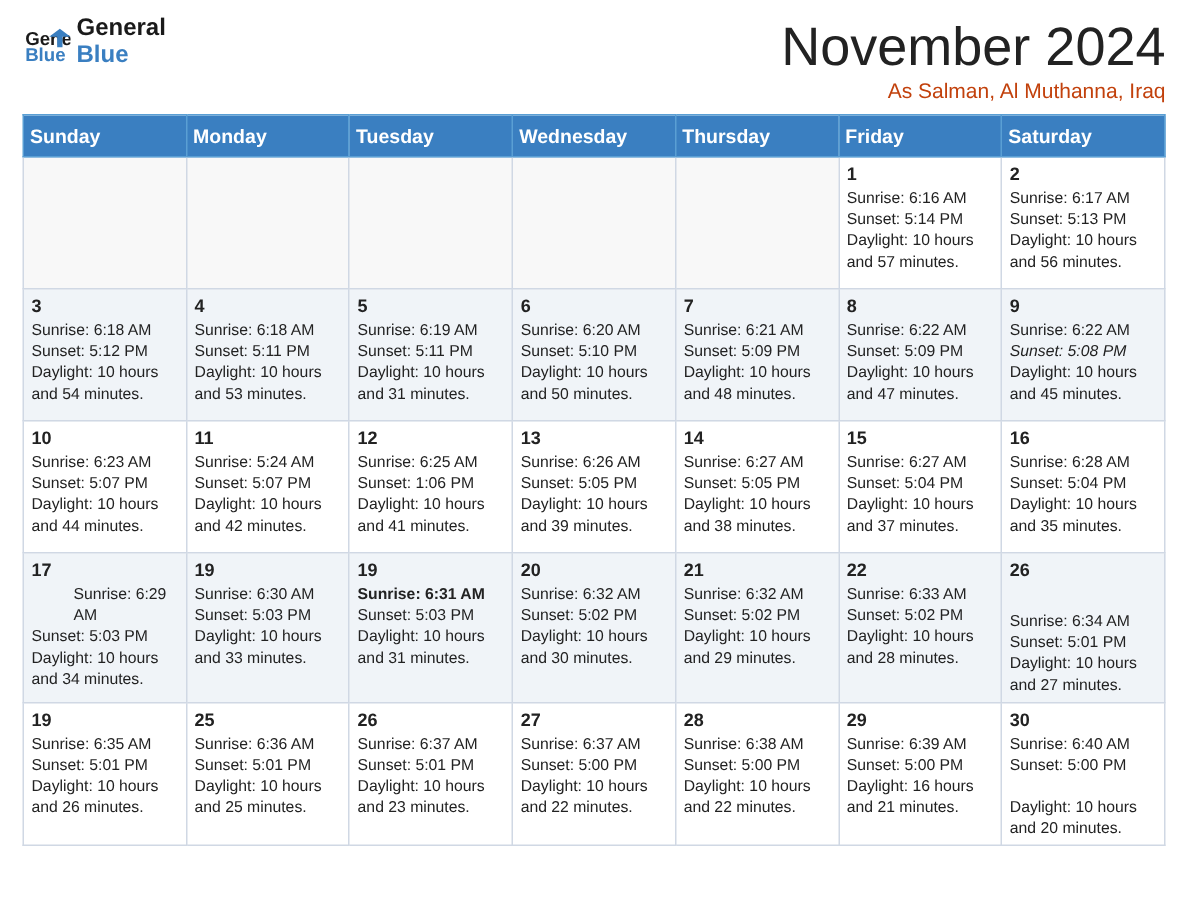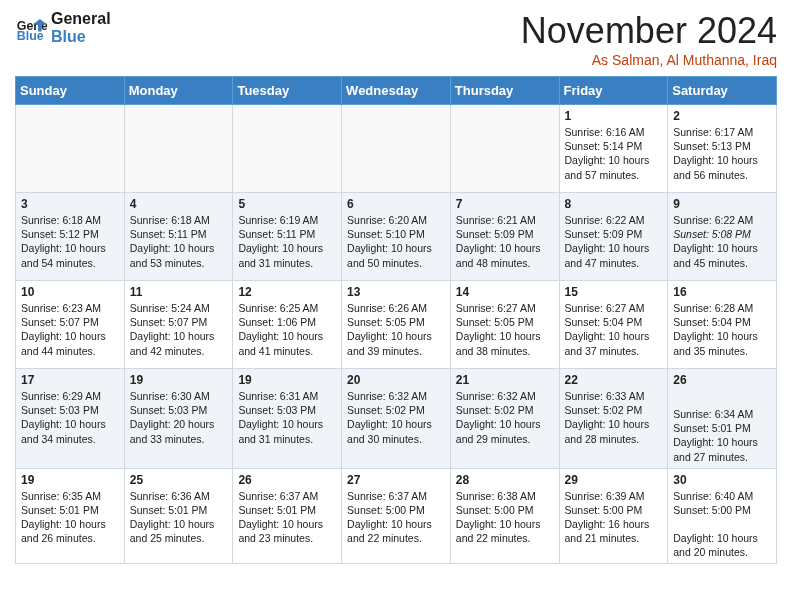--- a/index.html
+++ b/index.html
@@ -212,33 +212,33 @@
         <td>
           <span class="day-num">16</span>
           <div style="line-height: 1.35;">Sunrise: 6:28 AM</div>
           <div style="line-height: 1.35;">Sunset: 5:04 PM</div>
           <div style="line-height: 1.35;">Daylight: 10 hours and 35 minutes.</div>
         </td>
       </tr>
       <tr>
         <td>
           <span class="day-num">17</span>
-          <div style="line-height: 1.35;">Sunrise: 6:29 AM</div>
+          <div style="line-height: 1.35; margin-left: 28px;">Sunrise: 6:29 AM</div>
           <div style="line-height: 1.35;">Sunset: 5:03 PM</div>
           <div style="line-height: 1.35;">Daylight: 10 hours and 34 minutes.</div>
         </td>
         <td>
           <span class="day-num">19</span>
           <div style="line-height: 1.35;">Sunrise: 6:30 AM</div>
           <div style="line-height: 1.35;">Sunset: 5:03 PM</div>
-          <div style="line-height: 1.35;">Daylight: 20 hours and 33 minutes.</div>
+          <div style="line-height: 1.35;">Daylight: 10 hours and 33 minutes.</div>
         </td>
         <td>
           <span class="day-num">19</span>
-          <div style="line-height: 1.35;">Sunrise: 6:31 AM</div>
+          <div style="line-height: 1.35; font-weight: bold;">Sunrise: 6:31 AM</div>
           <div style="line-height: 1.35;">Sunset: 5:03 PM</div>
           <div style="line-height: 1.35;">Daylight: 10 hours and 31 minutes.</div>
         </td>
         <td>
           <span class="day-num">20</span>
           <div style="line-height: 1.35;">Sunrise: 6:32 AM</div>
           <div style="line-height: 1.35;">Sunset: 5:02 PM</div>
           <div style="line-height: 1.35;">Daylight: 10 hours and 30 minutes.</div>
         </td>
         <td>

